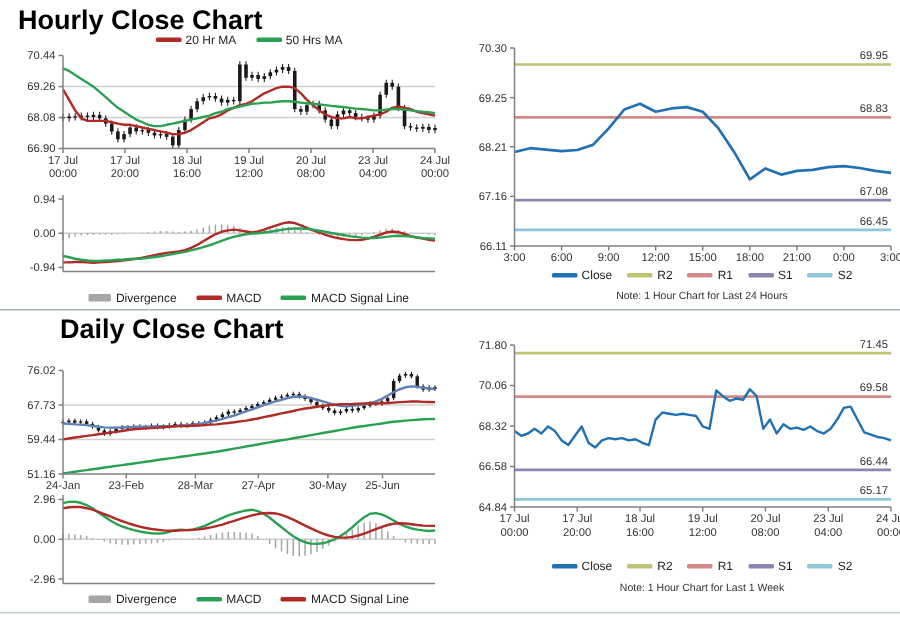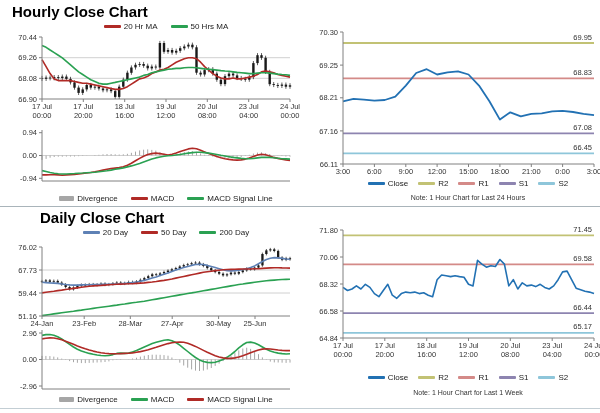--- a/index.html
+++ b/index.html
@@ -1,18 +1,18 @@
 <!DOCTYPE html>
 <html><head>
 <meta charset="utf-8">
 <style>
   html,body{margin:0;padding:0;background:#fff;}
   .page{position:relative;width:600px;height:413px;background:#ffffff;overflow:hidden;
         font-family:"Liberation Sans",sans-serif;}
-  .title{position:absolute;font-size:15px;font-weight:bold;color:#000;}
+  .title{position:absolute;font-size:18px;font-weight:bold;color:#000;}
   .legend{position:absolute;display:flex;align-items:center;justify-content:center;
           gap:13px;font-size:8px;color:#222;height:10px;}
   .legend .li{display:flex;align-items:center;gap:3px;white-space:nowrap;}
   .sw{display:inline-block;width:17px;height:3px;border-radius:1px;}
   .sw.hist{width:15px;height:5px;}
   .note{position:absolute;font-size:7px;color:#333;text-align:center;}
   .divider{position:absolute;left:0;width:600px;height:1px;background:#a9b4ba;}
   svg{position:absolute;overflow:visible;}
   svg text{font-family:"Liberation Sans",sans-serif;}
 </style>
@@ -350,34 +350,20 @@
       <span>S2</span>
     </span>
   </div>
 
   <div class="note" style="left:343px;top:194px;width:250px;">Note: 1 Hour Chart for Last 24 Hours</div>
 
   <div class="divider" style="top:206px;"></div>
 
   <div class="title" style="left:12px;top:209px;margin-left:28px;">Daily Close Chart</div>
 
-  <div class="legend" style="left:42px;top:227px;width:248px;">
-    <span class="li">
-      <i class="sw" style="background: rgb(94, 129, 181);"></i>
-      <span>20 Day</span>
-    </span>
-    <span class="li">
-      <i class="sw" style="background: rgb(176, 42, 38);"></i>
-      <span>50 Day</span>
-    </span>
-    <span class="li">
-      <i class="sw" style="background: rgb(42, 161, 82);"></i>
-      <span>200 Day</span>
-    </span>
-  </div>
 
   <svg width="292" height="90" style="left:5px;top:241px;">
       <line x1="37.0" y1="29.0" x2="285.0" y2="29.0" stroke="#d0d0d0" stroke-width="1"></line>
       <line x1="37.0" y1="52.0" x2="285.0" y2="52.0" stroke="#d0d0d0" stroke-width="1"></line>
       <line x1="37.0" y1="38.9" x2="37.0" y2="41.9" stroke="#1a1a1a" stroke-width="0.7"></line>
       <rect x="35.8" y="40.3" width="2.3" height="0.8" fill="#1a1a1a"></rect>
       <line x1="40.9" y1="38.0" x2="40.9" y2="41.9" stroke="#1a1a1a" stroke-width="0.7"></line>
       <rect x="39.8" y="39.4" width="2.3" height="1.1" fill="#1a1a1a"></rect>
       <line x1="44.9" y1="38.0" x2="44.9" y2="42.1" stroke="#1a1a1a" stroke-width="0.7"></line>
       <rect x="43.7" y="39.4" width="2.3" height="1.4" fill="#1a1a1a"></rect>

